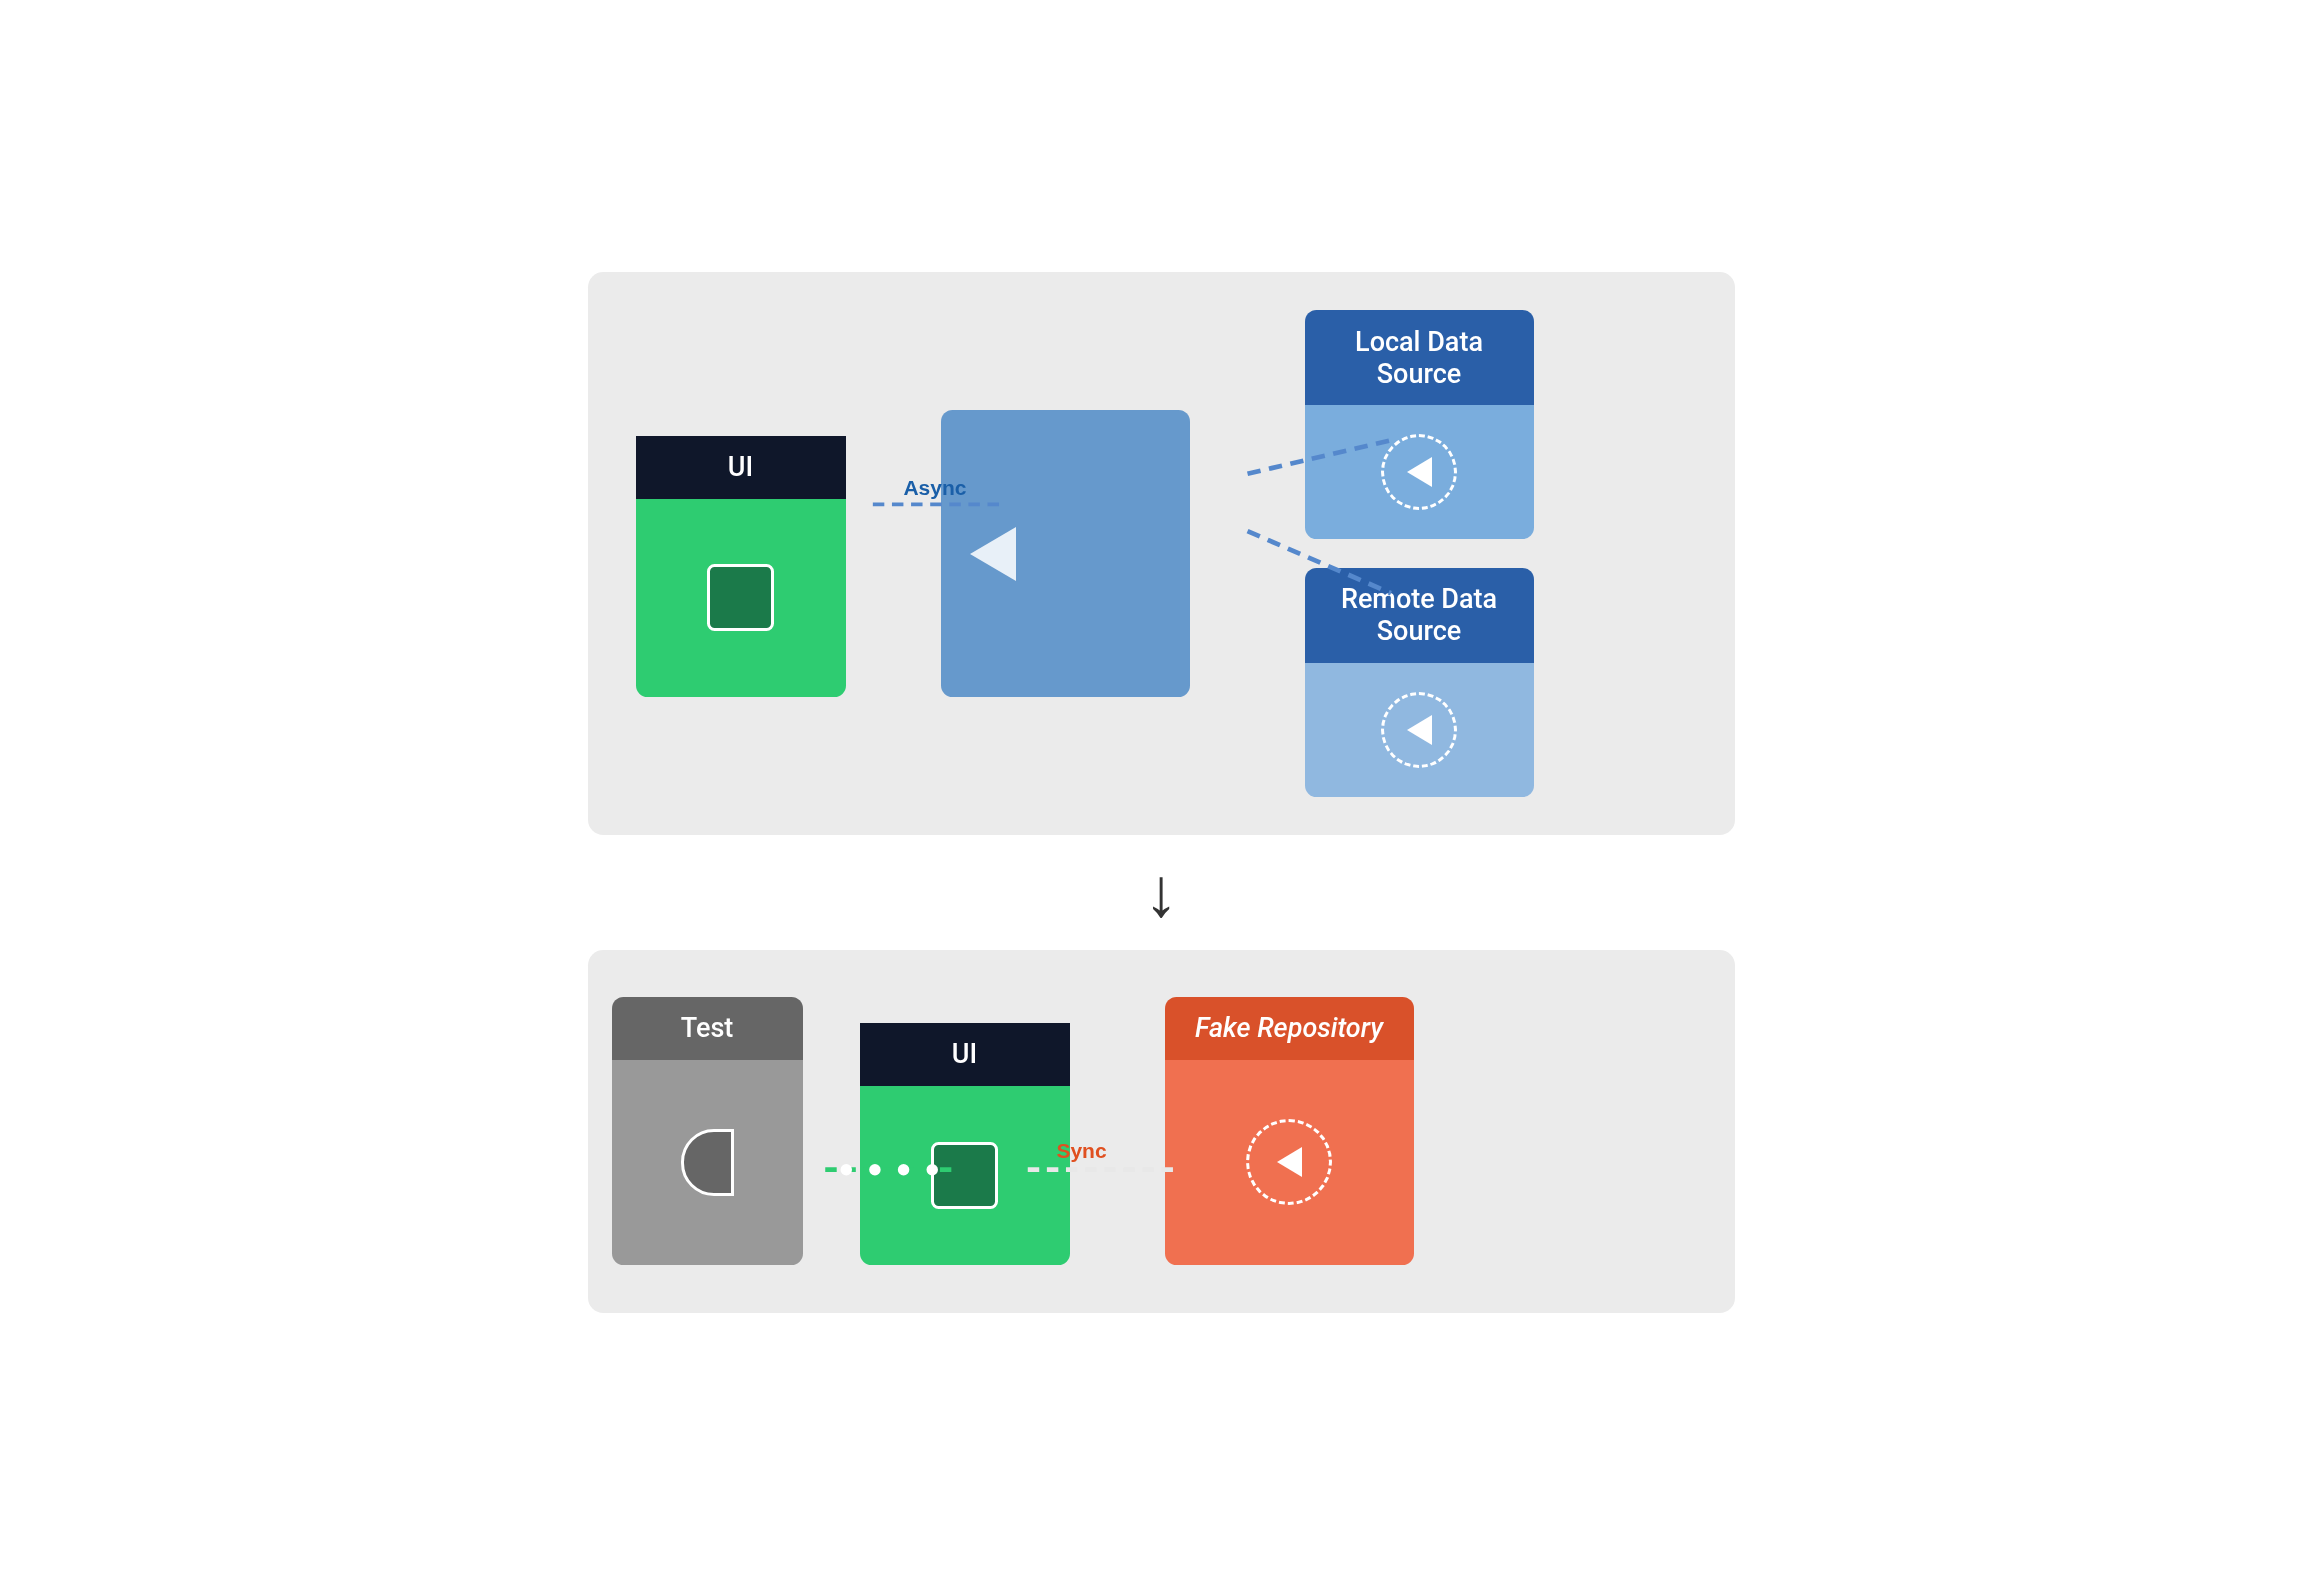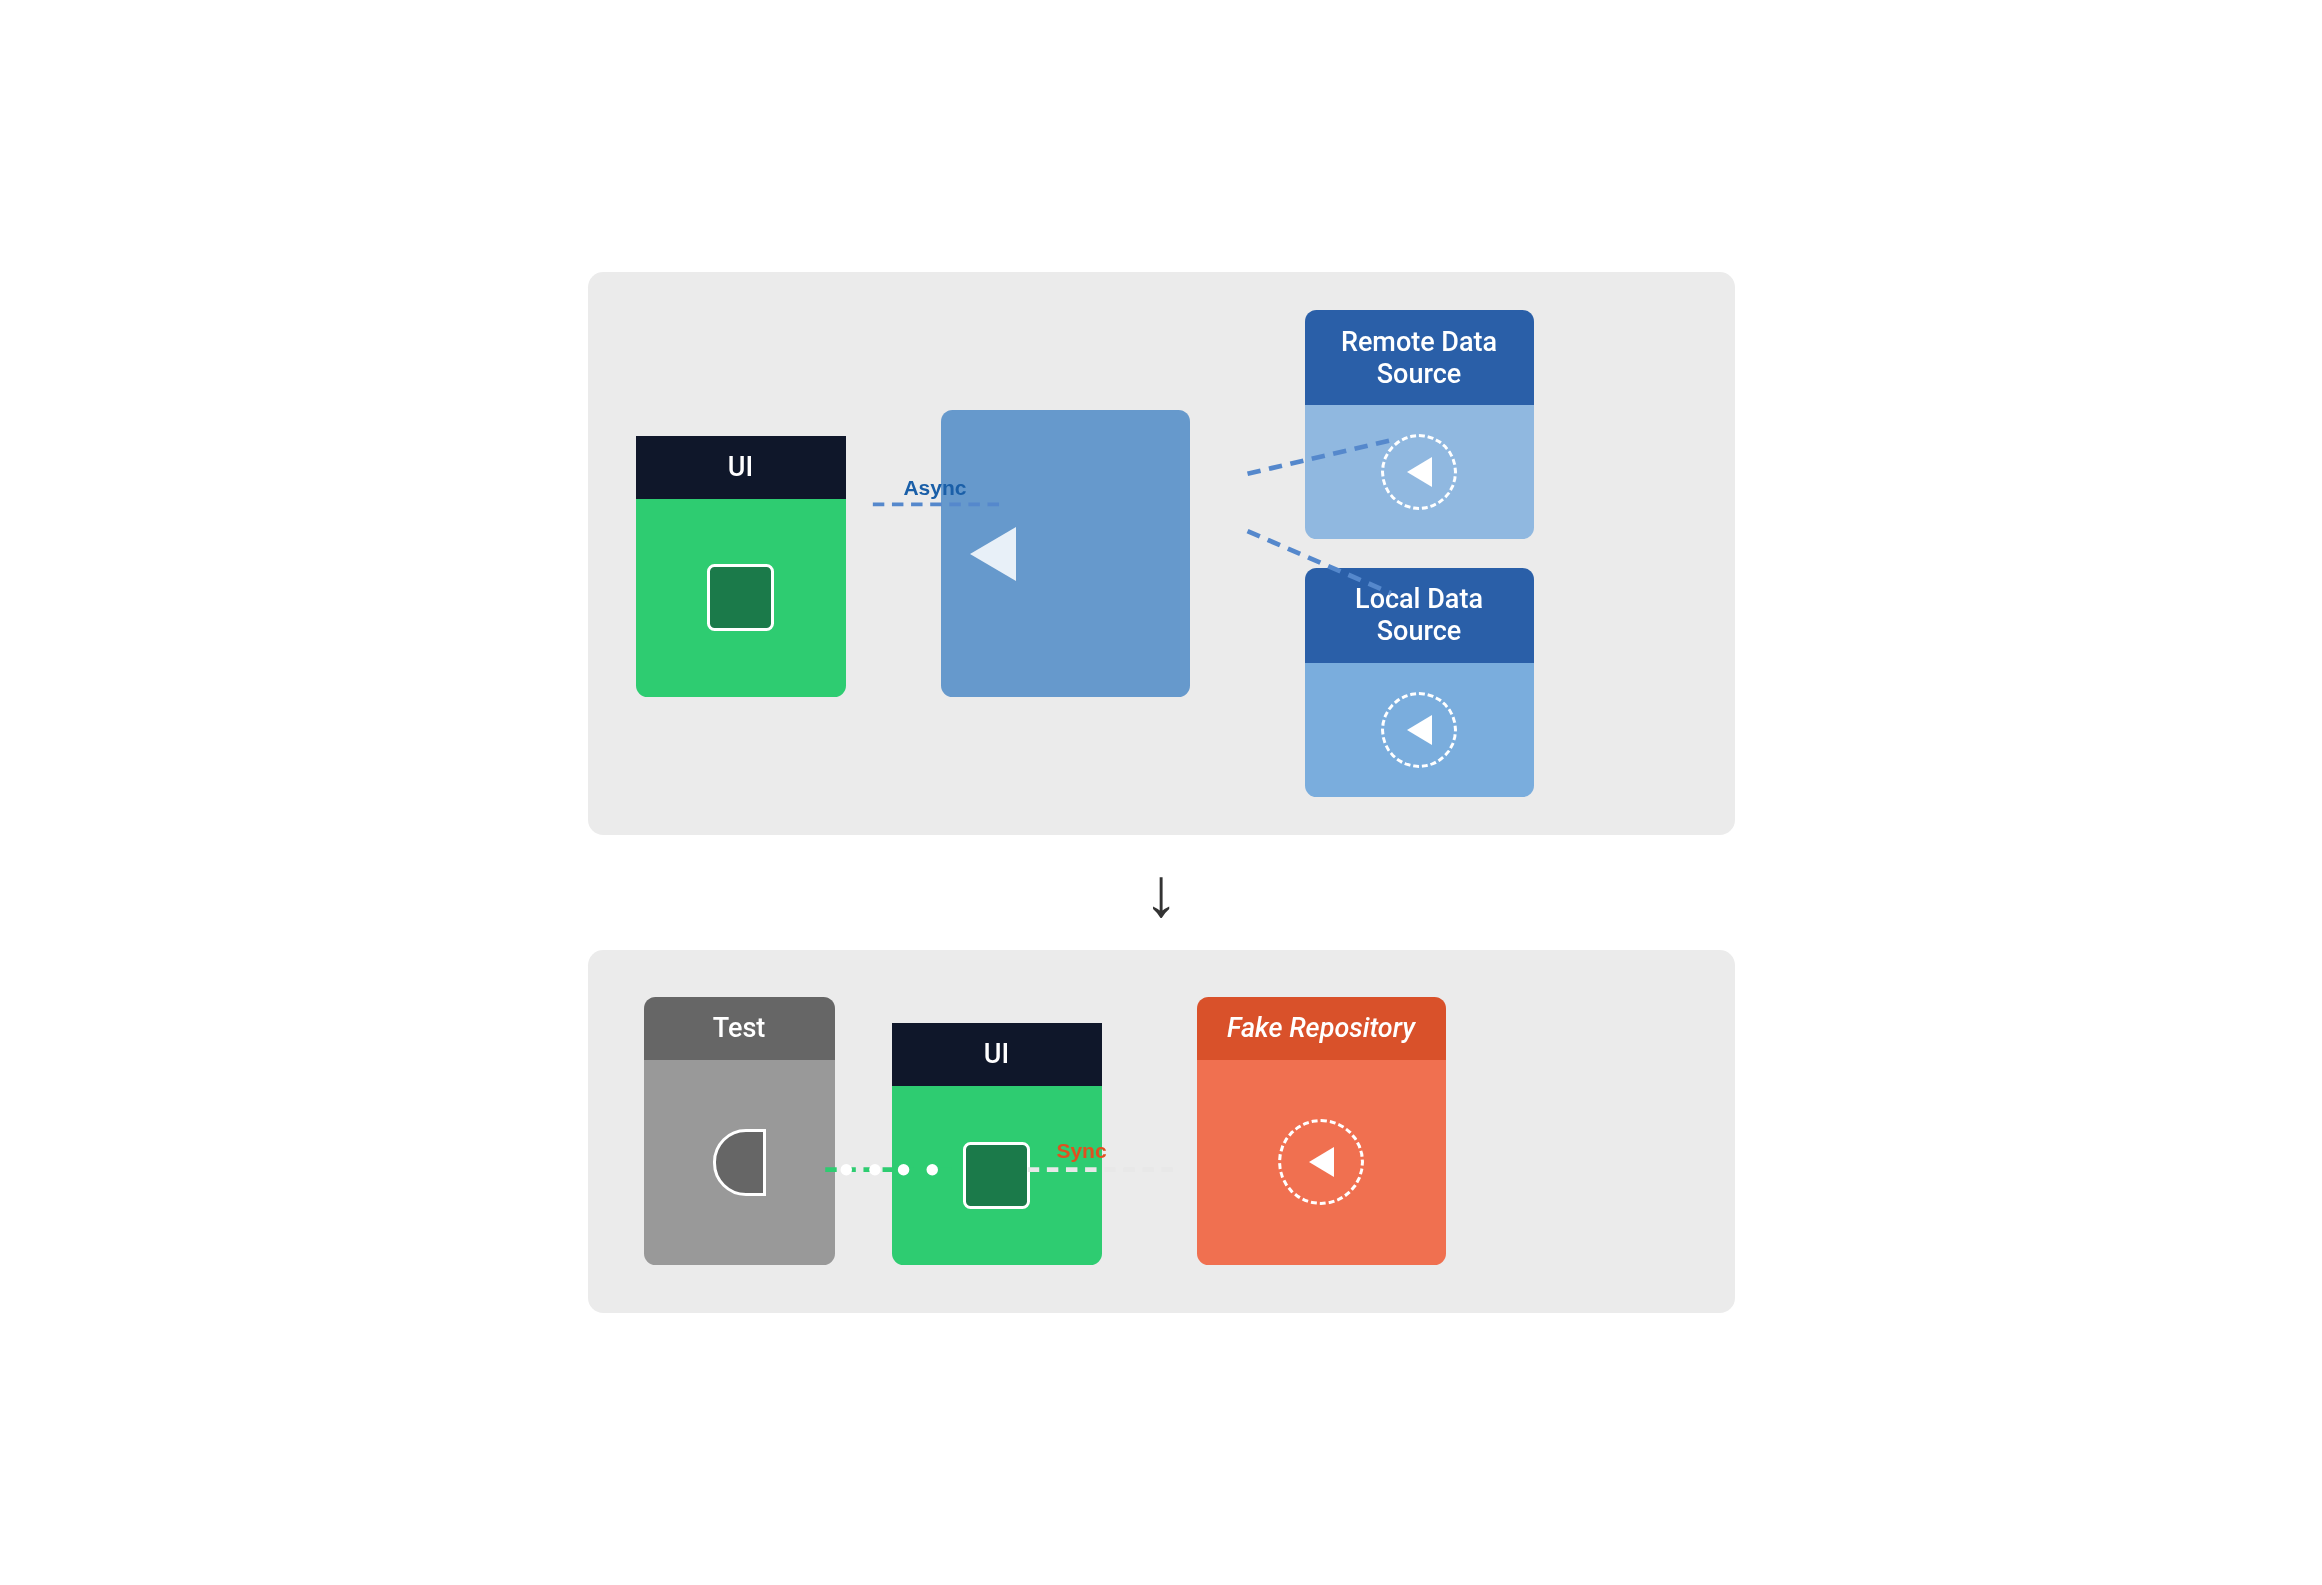--- a/index.html
+++ b/index.html
@@ -44,21 +44,21 @@
       padding: 23px 0;
       font-size: 69px;
       color: #333;
       line-height: 1;
     }
 
     
     .bottom-diagram {
       background: #ebebeb;
       border-radius: 15.3px;
-      padding: 38px 56px;
+      padding: 38px 24px;
       width: 100%;
       position: relative;
       display: flex;
       align-items: center;
       gap: 0;
       min-height: 363px;
     }
 
     
     .component-box {
@@ -275,40 +275,40 @@
           <div class="component-body" style="justify-content: flex-start; padding-left: 29px;">
             <div class="arrow-left-filled"></div>
           </div>
         </div>
       </div>
 
       <div class="top-right">
 
         <div class="component-box datasource-box">
           <div class="component-header">
+            <span>Local Data Source</span>
+          </div>
+          <div class="component-body" style="background: #7aaddd; min-height: 115px;">
+            <div class="dashed-circle-small">
+              <div class="arrow-left-small"></div>
+            </div>
+          </div>
+        </div>
+
+        <div class="component-box datasource-box">
+          <div class="component-header">
             <span>Remote Data Source</span>
           </div>
           <div class="component-body" style="background: #90b8e0; min-height: 115px;">
             <div class="dashed-circle-small">
               <div class="arrow-left-small"></div>
             </div>
           </div>
         </div>
 
-        <div class="component-box datasource-box">
-          <div class="component-header">
-            <span>Local Data Source</span>
-          </div>
-          <div class="component-body" style="background: #7aaddd; min-height: 115px;">
-            <div class="dashed-circle-small">
-              <div class="arrow-left-small"></div>
-            </div>
-          </div>
-        </div>
-
       </div>
     </div>
 
     <svg class="connector-svg" xmlns="http://www.w3.org/2000/svg" viewBox="0 0 1200 586" width="1147" height="560">
 
       <line x1="298" y1="242" x2="430" y2="242" stroke="#5588cc" stroke-width="4" stroke-dasharray="12,8"></line>
 
       <text x="330" y="232" fill="#1a5fa8" font-weight="bold" font-size="22" font-family="Arial">Async</text>
 
       <line x1="690" y1="210" x2="840" y2="175" stroke="#5588cc" stroke-width="5" stroke-dasharray="14,9"></line>

